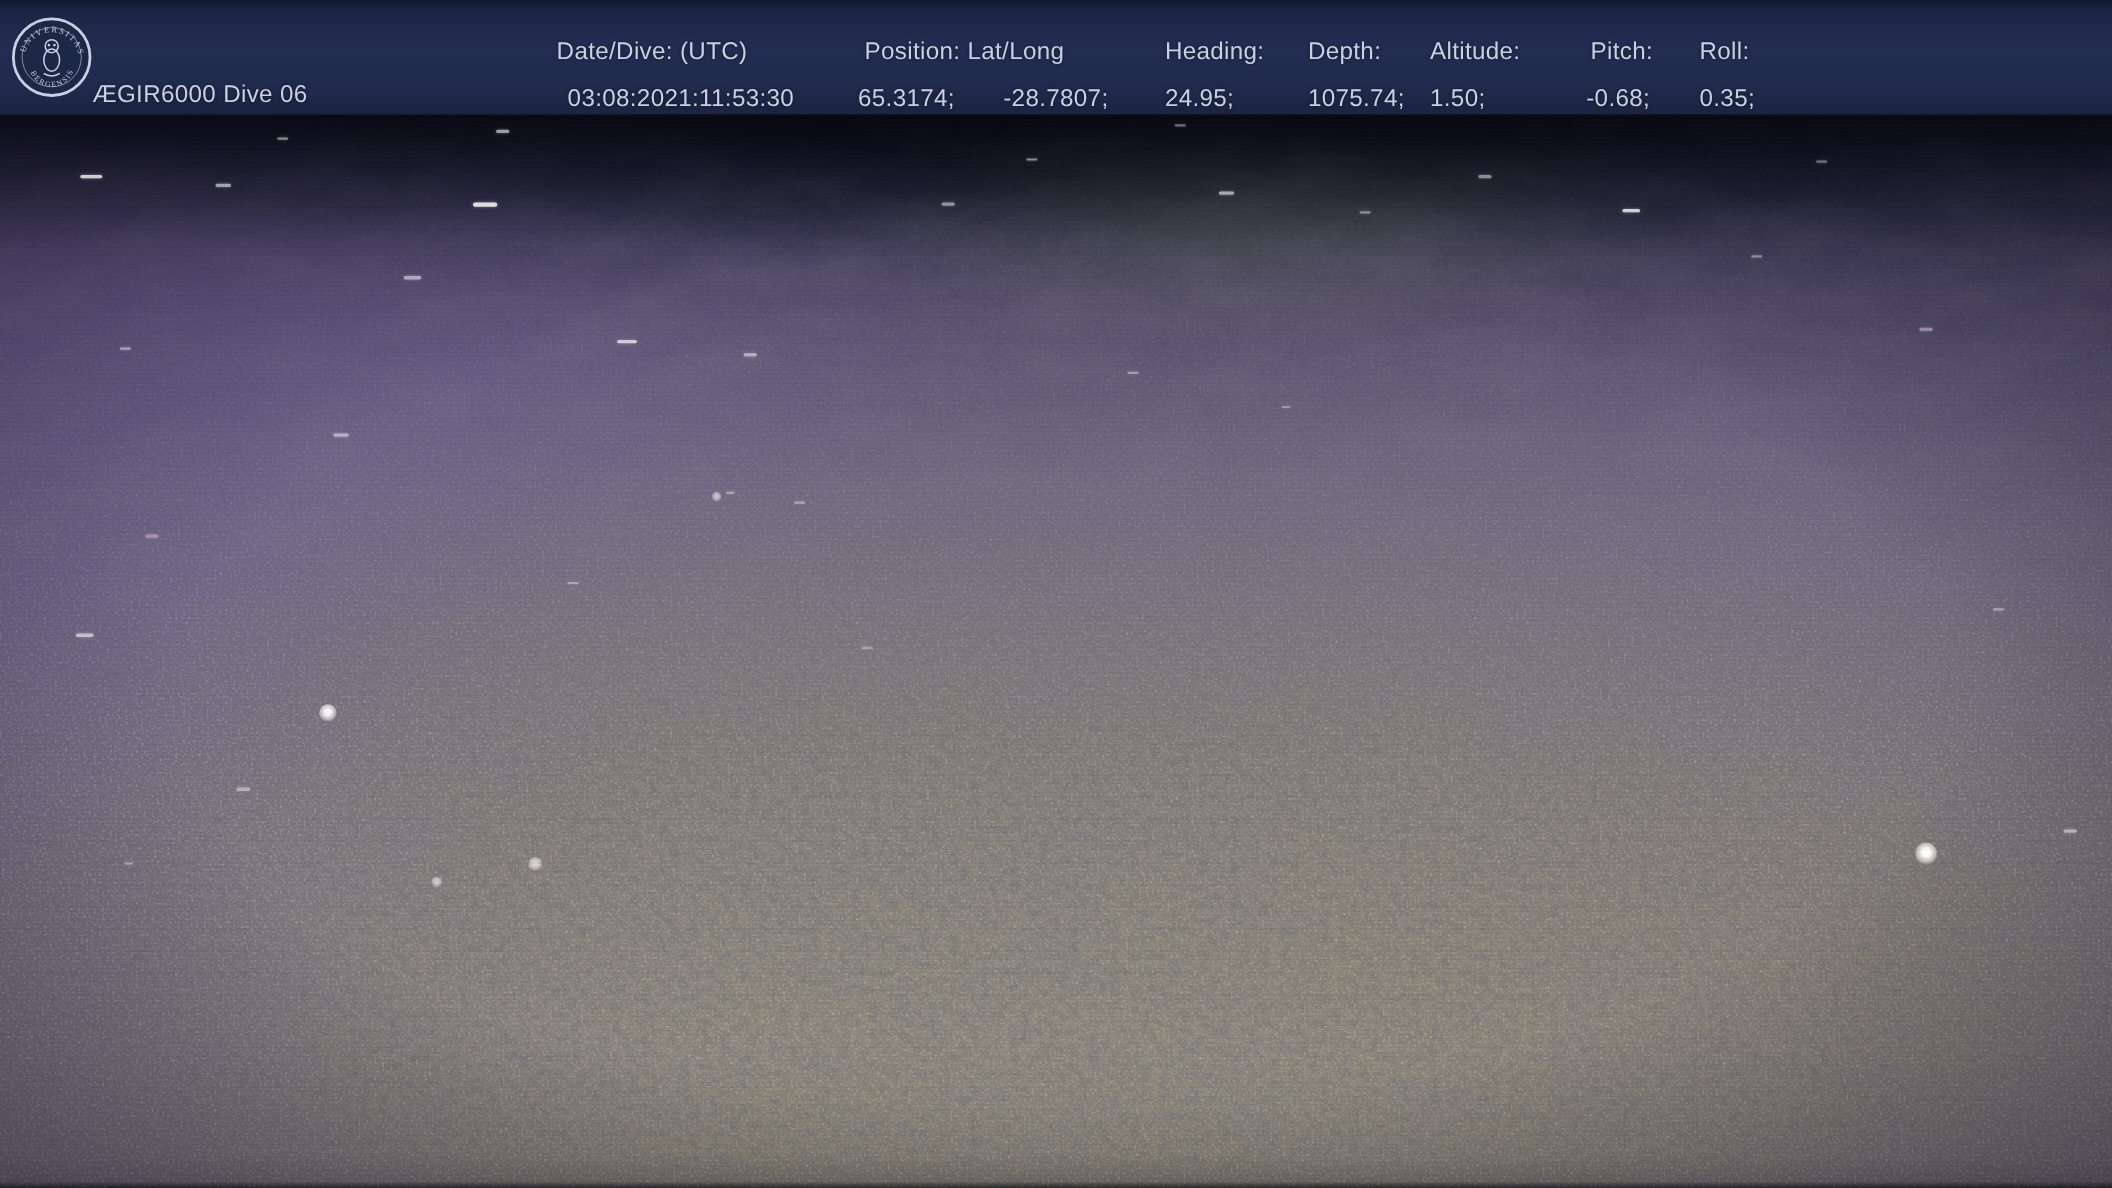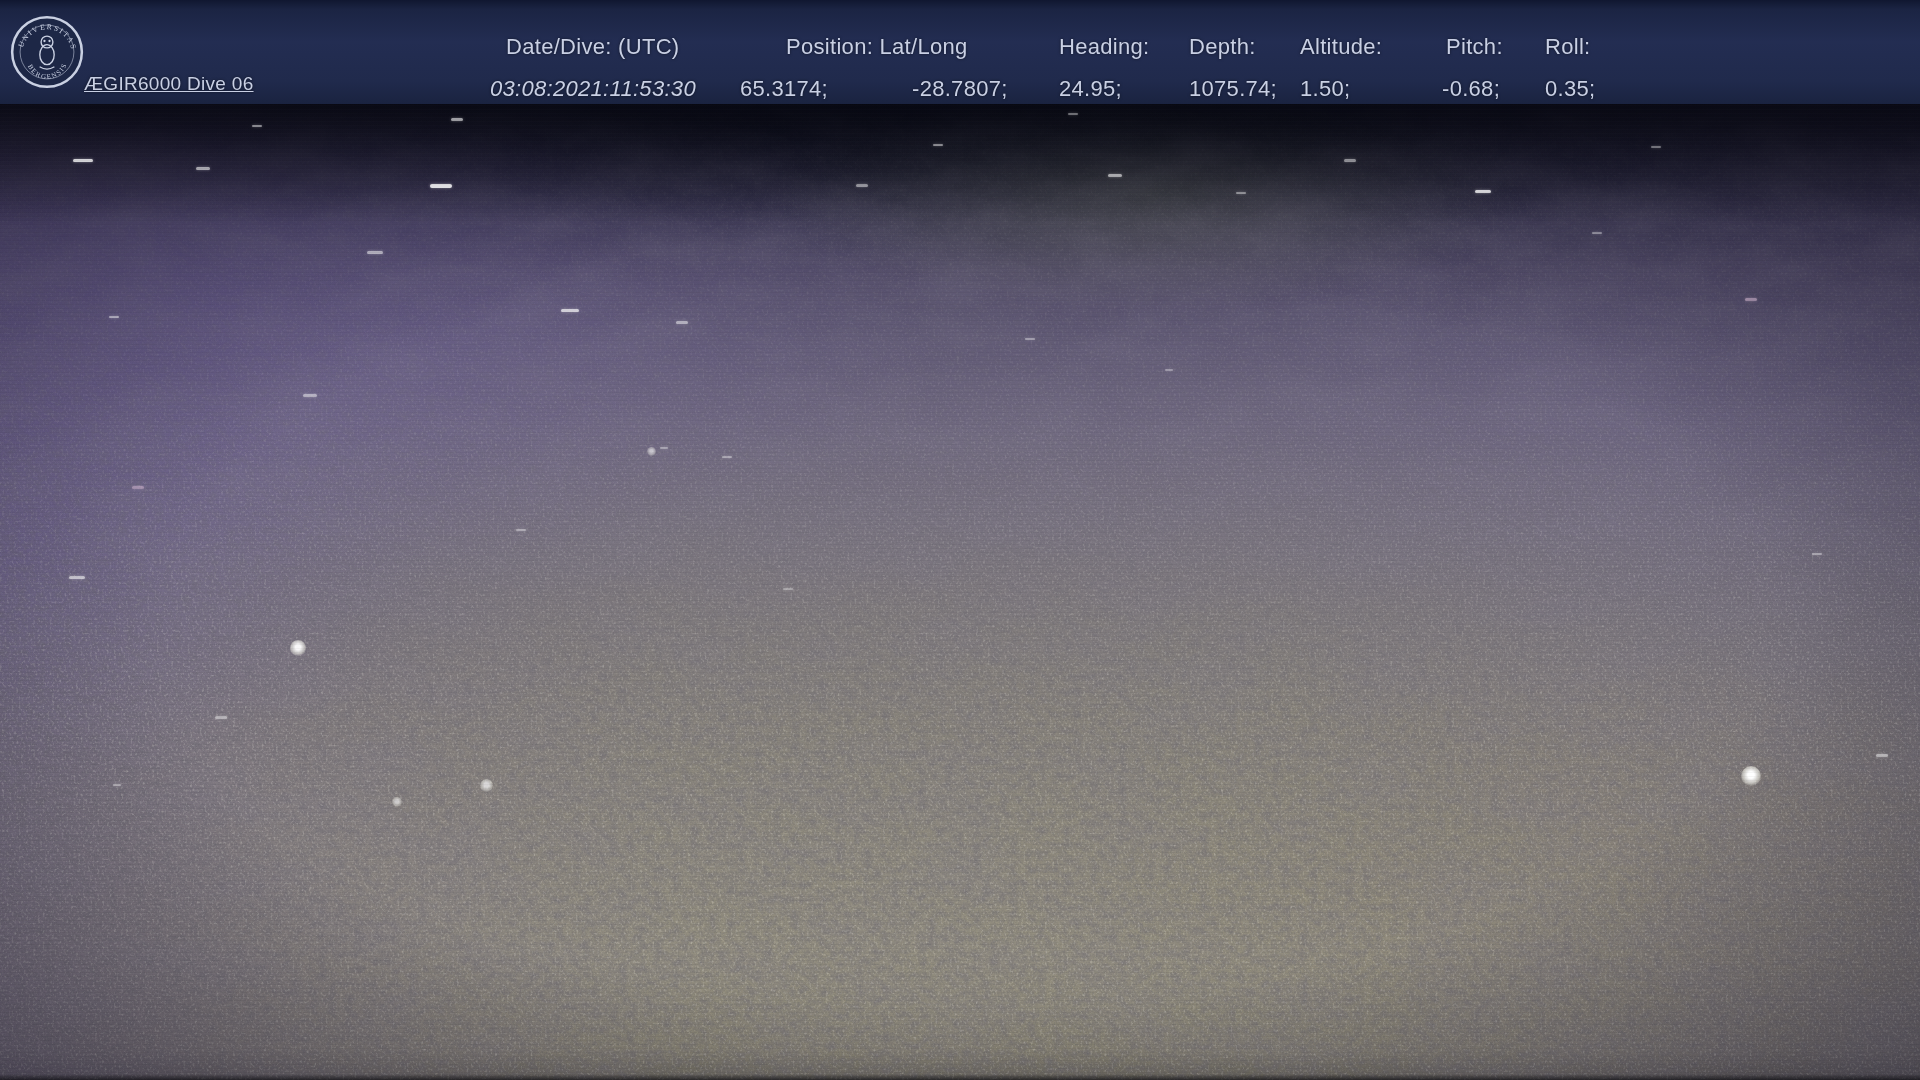--- a/index.html
+++ b/index.html
@@ -85,26 +85,26 @@
   .hud{
     position:absolute;left:0;top:0;width:1920px;height:104px;
     background:linear-gradient(180deg, #101730 0%, #1b2443 9%, #232d52 40%, #202a4c 78%, #1a2340 100%);
     color:#c9d0e4;
   }
   .hud .txt{position:absolute;white-space:nowrap;letter-spacing:0.3px;
     text-shadow:0 0 3px rgba(0,0,0,0.55);}
   .hud .lbl{font-size:22px;top:34px;}
   .hud .val{font-size:22px;top:76px;}
   .org-line1{font-size:23px;top:40px;left:84px;}
-  .org-line2{font-size:19px;top:73px;left:84px;text-decoration:underline;}
+  .org-line2{font-size:22px;top:73px;left:84px;}
   .logo{position:absolute;left:9px;top:14px;width:76px;height:76px;}
 
   
-  .dt-l{left:506px;}  .dt-v{left:490px;font-style:italic;}
-  .pos-l{left:786px;} .pos-v1{left:740px;} .pos-v2{left:912px;}
+  .dt-l{left:506px;}  .dt-v{left:516px;}
+  .pos-l{left:786px;} .pos-v1{left:780px;} .pos-v2{left:912px;}
   .hdg-l{left:1059px;}.hdg-v{left:1059px;}
   .dep-l{left:1189px;}.dep-v{left:1189px;}
   .alt-l{left:1300px;}.alt-v{left:1300px;}
   .pit-l{left:1446px;}.pit-v{left:1442px;}
   .rol-l{left:1545px;}.rol-v{left:1545px;}
 </style>
 </head>
 <body>
 
 <div class="stage">

